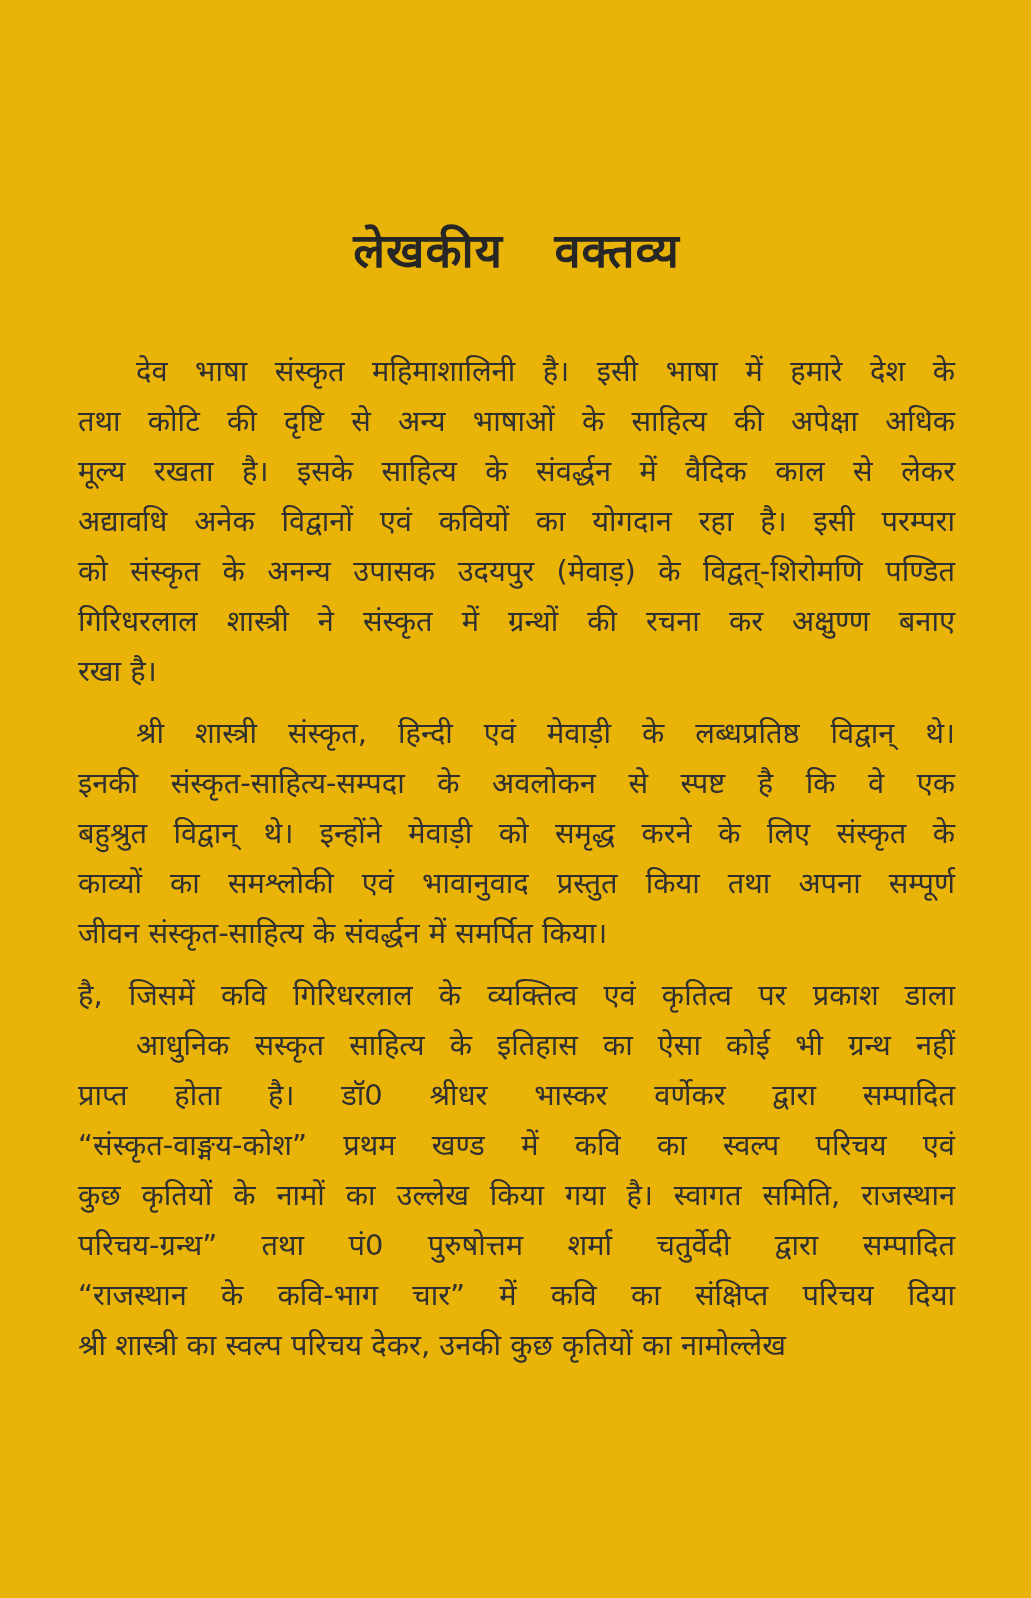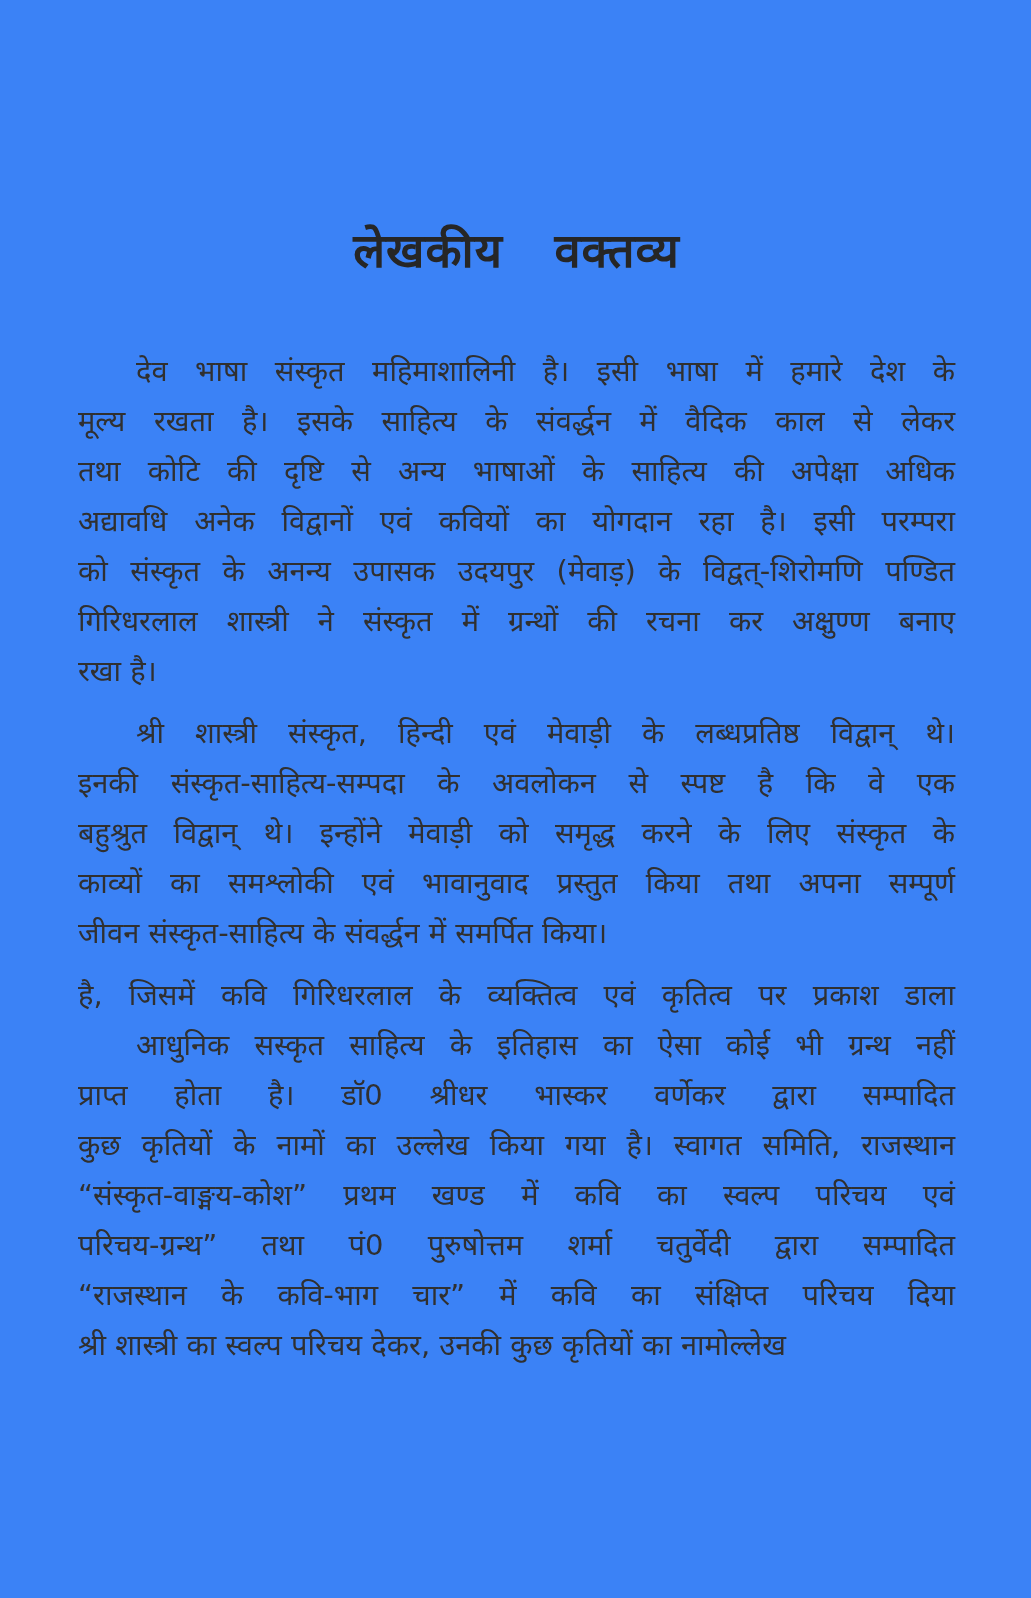--- a/index.html
+++ b/index.html
@@ -13,21 +13,21 @@
     overflow: hidden;
     font-family: "DejaVu Sans", "Liberation Sans", sans-serif;
     color: #2e2e2e;
     position: relative;
   }
   .page {
     position: absolute;
     top: 0; left: 0;
     width: 1031px;
     height: 1598px;
-    background: #3b82f6;
+    background: #eab308;
     box-sizing: border-box;
     padding: 218px 76px 0 78px;
   }
   .title {
     text-align: center;
     font-size: 47px;
     font-weight: bold;
     color: #262626;
     letter-spacing: 1px;
     word-spacing: 34px;
@@ -60,38 +60,38 @@
   }
 </style>
 </head>
 <body>
 
 <div class="page">
   <h1 class="title">लेखकीय वक्तव्य</h1>
   <div class="body-text">
       <div class="para">
         <div class="line first">देव भाषा संस्कृत महिमाशालिनी है। इसी भाषा में हमारे देश के</div>
+        <div class="line">तथा कोटि की दृष्टि से अन्य भाषाओं के साहित्य की अपेक्षा अधिक</div>
         <div class="line">मूल्य रखता है। इसके साहित्य के संवर्द्धन में वैदिक काल से लेकर</div>
-        <div class="line">तथा कोटि की दृष्टि से अन्य भाषाओं के साहित्य की अपेक्षा अधिक</div>
         <div class="line">अद्यावधि अनेक विद्वानों एवं कवियों का योगदान रहा है। इसी परम्परा</div>
         <div class="line">को संस्कृत के अनन्य उपासक उदयपुर (मेवाड़) के विद्वत्-शिरोमणि पण्डित</div>
         <div class="line">गिरिधरलाल शास्त्री ने संस्कृत में ग्रन्थों की रचना कर अक्षुण्ण बनाए</div>
         <div class="line lastline">रखा है।</div>
       </div>
       <div class="para">
         <div class="line first">श्री शास्त्री संस्कृत, हिन्दी एवं मेवाड़ी के लब्धप्रतिष्ठ विद्वान् थे।</div>
         <div class="line">इनकी संस्कृत-साहित्य-सम्पदा के अवलोकन से स्पष्ट है कि वे एक</div>
         <div class="line">बहुश्रुत विद्वान् थे। इन्होंने मेवाड़ी को समृद्ध करने के लिए संस्कृत के</div>
         <div class="line">काव्यों का समश्लोकी एवं भावानुवाद प्रस्तुत किया तथा अपना सम्पूर्ण</div>
         <div class="line lastline">जीवन संस्कृत-साहित्य के संवर्द्धन में समर्पित किया।</div>
       </div>
       <div class="para">
         <div class="line">है, जिसमें कवि गिरिधरलाल के व्यक्तित्व एवं कृतित्व पर प्रकाश डाला</div>
         <div class="line first">आधुनिक सस्कृत साहित्य के इतिहास का ऐसा कोई भी ग्रन्थ नहीं</div>
         <div class="line">प्राप्त होता है। डॉ0 श्रीधर भास्कर वर्णेकर द्वारा सम्पादित</div>
+        <div class="line">“संस्कृत-वाङ्मय-कोश” प्रथम खण्ड में कवि का स्वल्प परिचय एवं</div>
         <div class="line">कुछ कृतियों के नामों का उल्लेख किया गया है। स्वागत समिति, राजस्थान</div>
-        <div class="line">“संस्कृत-वाङ्मय-कोश” प्रथम खण्ड में कवि का स्वल्प परिचय एवं</div>
         <div class="line">परिचय-ग्रन्थ” तथा पं0 पुरुषोत्तम शर्मा चतुर्वेदी द्वारा सम्पादित</div>
         <div class="line">“राजस्थान के कवि-भाग चार” में कवि का संक्षिप्त परिचय दिया</div>
         <div class="line lastline">श्री शास्त्री का स्वल्प परिचय देकर, उनकी कुछ कृतियों का नामोल्लेख</div>
       </div>
     </div>
 </div>
 
 </body></html>

